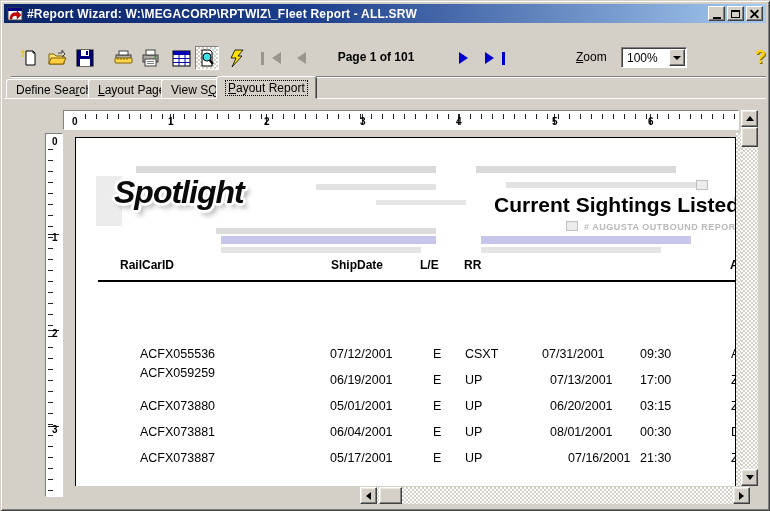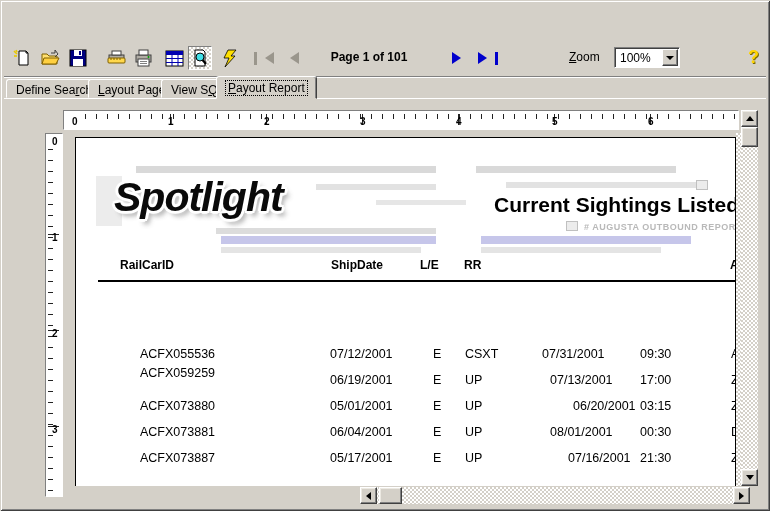--- a/index.html
+++ b/index.html
@@ -20,21 +20,21 @@
   .glyph-max { width:9px; height:8px; border:1px solid #000; border-top-width:2px; }
   .glyph-close { position:relative; width:9px; height:9px; }
   .glyph-close:before,.glyph-close:after { content:""; position:absolute; left:-1px; top:3.5px; width:11px; height:2px; background:#000; }
   .glyph-close:before { transform:rotate(45deg); }
   .glyph-close:after  { transform:rotate(-45deg); }
   
   .menubar { position:absolute; left:4px; top:23px; right:4px; height:19px; display:flex;
              align-items:center; font-size:12px; background:#d4d0c8; border-bottom:1px solid #fff; }
   .menu-item { padding:2px 7px; color:#000; }
   
-  .toolbar { position:absolute; left:4px; top:43px; right:4px; height:34px; background:#d4d0c8;
+  .toolbar { position:absolute; left:11px; top:43px; right:4px; height:34px; background:#d4d0c8;
              border-bottom:1px solid #808080; box-shadow:0 1px 0 #fff; }
   .tbtn { position:absolute; top:3px; width:24px; height:24px; display:flex; align-items:center; justify-content:center; }
   .tbtn.pressed { border:1px solid; border-color:#808080 #fff #fff #808080;
                   background-color:#fff;
                   background-image:linear-gradient(45deg,#d4d0c8 25%,transparent 25%,transparent 75%,#d4d0c8 75%),
                                    linear-gradient(45deg,#d4d0c8 25%,transparent 25%,transparent 75%,#d4d0c8 75%);
                   background-size:4px 4px; background-position:0 0,2px 2px; }
   .pagestatus { position:absolute; left:300px; top:7px; width:130px; text-align:center;
                 font-size:12px; font-weight:bold; color:#000; }
   .zoomlabel { position:absolute; left:565px; top:7px; font-size:12px; color:#000; }
@@ -81,21 +81,21 @@
              background-image:linear-gradient(45deg,#d4d0c8 25%,transparent 25%,transparent 75%,#d4d0c8 75%),
                               linear-gradient(45deg,#d4d0c8 25%,transparent 25%,transparent 75%,#d4d0c8 75%);
              background-size:4px 4px; background-position:0 0,2px 2px; }
   .page { position:absolute; left:12px; top:4px; width:661px; height:349px; background:#fff;
           border:1px solid #000; border-bottom:none; overflow:hidden; }
   
   .wm { position:absolute; background:#d9d9d9; }
   .wm-blue { position:absolute; background:#c6c6ea; }
   .wm-text { position:absolute; font-size:9px; font-weight:bold; color:#b9b9b9; letter-spacing:.5px; white-space:nowrap; }
   .wm-box { position:absolute; width:12px; height:10px; background:#ececec; border:1px solid #c0c0c0; }
-  .logo { position:absolute; left:38px; top:36px; font-size:41px; font-weight:bold; font-style:italic;
+  .logo { position:absolute; left:38px; top:36px; font-size:32px; font-weight:bold; font-style:italic;
           letter-spacing:-1px; color:#0a0a0a;
           text-shadow:-2px -2px 0 #fff,2px -2px 0 #fff,-2px 2px 0 #fff,2px 2px 0 #fff,
                       0 -3px 1px #fff,0 3px 1px #fff,-3px 0 1px #fff,3px 0 1px #fff,
                       4px 5px 5px rgba(60,60,60,.45); }
   .rpt-title { position:absolute; left:418px; top:55px; font-size:21px; font-weight:bold; color:#000; white-space:nowrap; }
   .col-hdr { position:absolute; top:120px; font-size:12px; font-weight:bold; color:#000; white-space:nowrap; }
   .rule { position:absolute; left:22px; top:142px; width:639px; height:2px; background:#000; }
   .group-hdr { position:absolute; left:38px; top:158px; font-size:14.5px; font-weight:bold; color:#000; white-space:pre; }
   .cell { position:absolute; font-size:12.5px; color:#000; white-space:nowrap; }
   
@@ -121,20 +121,37 @@
   .tri-r-blue { border-left:9px solid #0000cc; margin-right:-5px; }
   .bar-blue { width:3px; height:13px; background:#0000cc; margin-left:7px; }
   .tri-l-gray { border-right:9px solid #9a968c; margin-left:-5px; }
   .bar-gray { width:3px; height:13px; background:#9a968c; margin-right:7px; }
 </style>
 </head>
 <body>
 
 <div class="win">
 
+  <div class="titlebar">
+    <svg width="16" height="16" viewBox="0 0 16 16">
+      <rect x="1" y="2" width="14" height="12" fill="#fff" stroke="#404040"></rect>
+      <rect x="1" y="2" width="14" height="3" fill="#000080"></rect>
+      <path d="M3 13 C3 8 6 6 10 7 L10 5 L14 9 L10 13 L10 10 C7 9 5 10 5 13 Z" fill="#d00000" stroke="#800000" stroke-width="0.5"></path>
+    </svg>
+    <span class="title-text">#Report Wizard: W:\MEGACORP\RPTWIZ\_Fleet Report - ALL.SRW</span>
+    <span class="tb-btn">
+        <span class="glyph-min"></span>
+      </span>
+    <span class="tb-btn">
+        <span class="glyph-max"></span>
+      </span>
+    <span class="tb-btn">
+        <span class="glyph-close"></span>
+      </span>
+  </div>
 
 
   <div class="toolbar">
     <span class="tbtn" style="left:6px">
       <svg width="18" height="18" viewBox="0 0 18 18">
         <path d="M6 2 L13 2 L15 4 L15 16 L6 16 Z" fill="#fff" stroke="#000"></path>
         <path d="M13 2 L13 4 L15 4" fill="none" stroke="#000"></path>
         <g stroke="#e8c800" stroke-width="1.6">
             <line x1="1" y1="2" x2="4" y2="5"></line>
             <line x1="1" y1="7" x2="4" y2="7"></line>
@@ -310,21 +327,21 @@
           <span class="cell" style="left:389px;top:235px">UP</span>
           <span class="cell" style="left:474px;top:235px">07/13/2001</span>
           <span class="cell" style="left:564px;top:235px">17:00</span>
           <span class="cell" style="left:655px;top:235px">Z</span>
         </div>
         <div>
           <span class="cell" style="left:64px;top:261px">ACFX073880</span>
           <span class="cell" style="left:254px;top:261px">05/01/2001</span>
           <span class="cell" style="left:357px;top:261px">E</span>
           <span class="cell" style="left:389px;top:261px">UP</span>
-          <span class="cell" style="left:497px;top:261px">06/20/2001</span>
+          <span class="cell" style="left:474px;top:261px">06/20/2001</span>
           <span class="cell" style="left:564px;top:261px">03:15</span>
           <span class="cell" style="left:655px;top:261px">Z</span>
         </div>
         <div>
           <span class="cell" style="left:64px;top:287px">ACFX073881</span>
           <span class="cell" style="left:254px;top:287px">06/04/2001</span>
           <span class="cell" style="left:357px;top:287px">E</span>
           <span class="cell" style="left:389px;top:287px">UP</span>
           <span class="cell" style="left:474px;top:287px">08/01/2001</span>
           <span class="cell" style="left:564px;top:287px">00:30</span>

